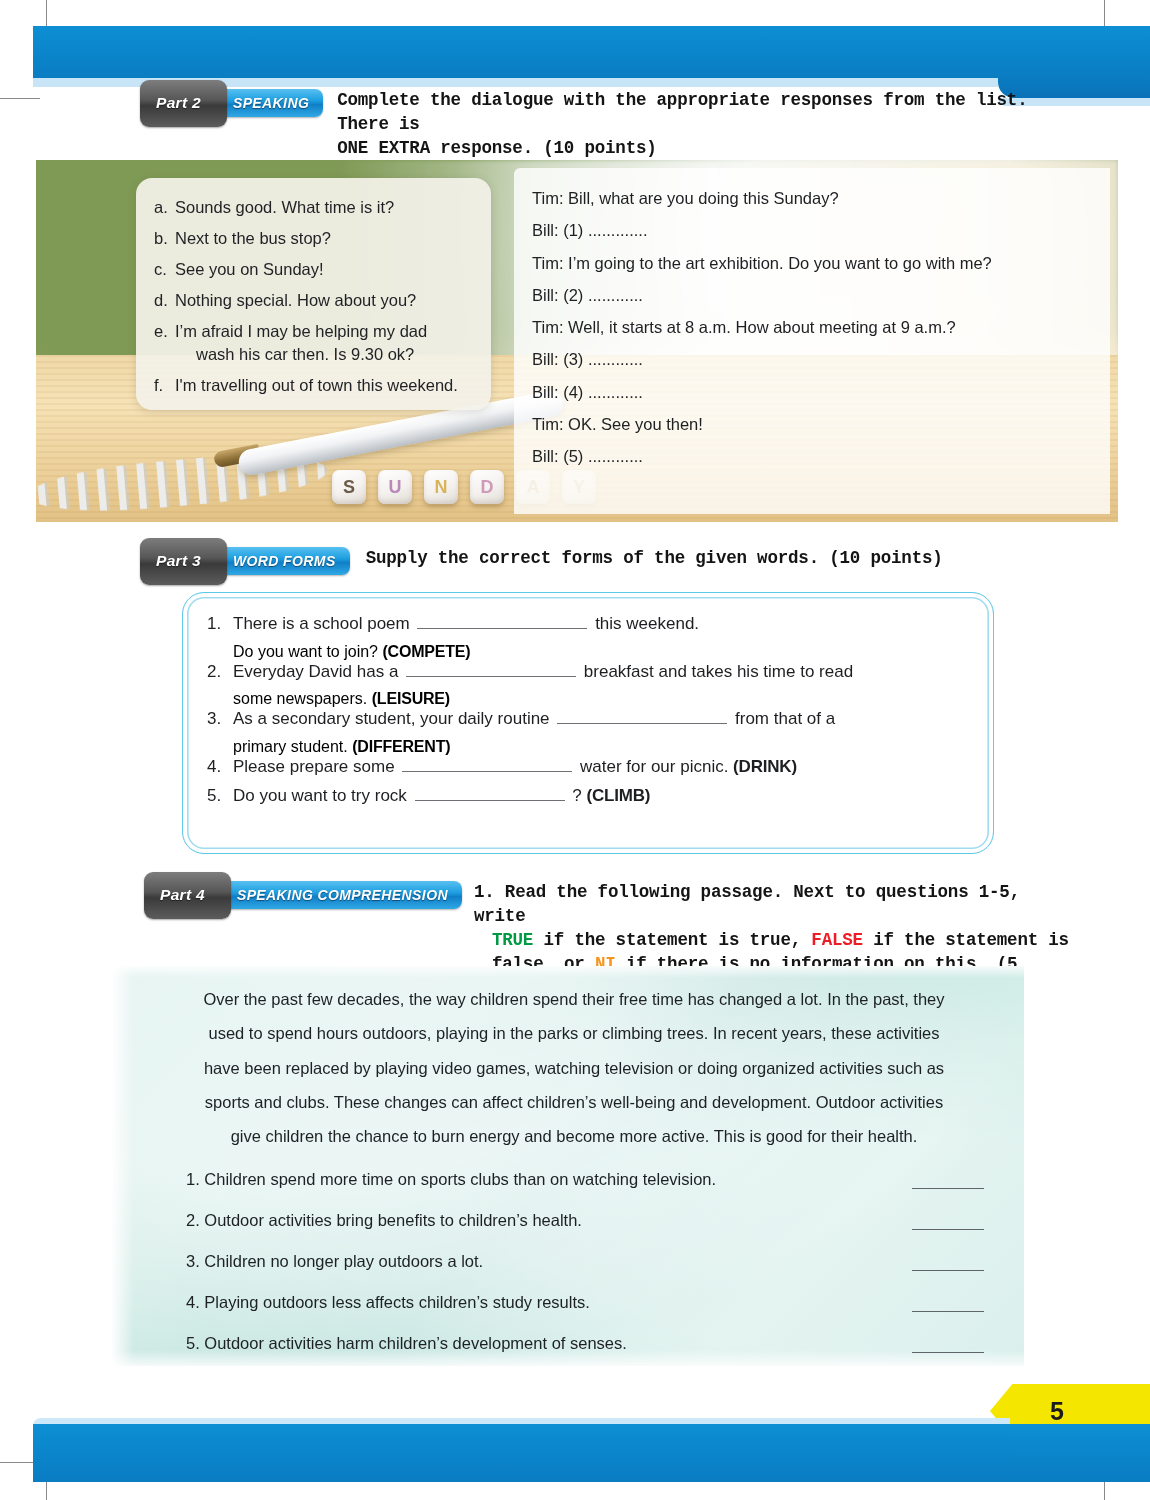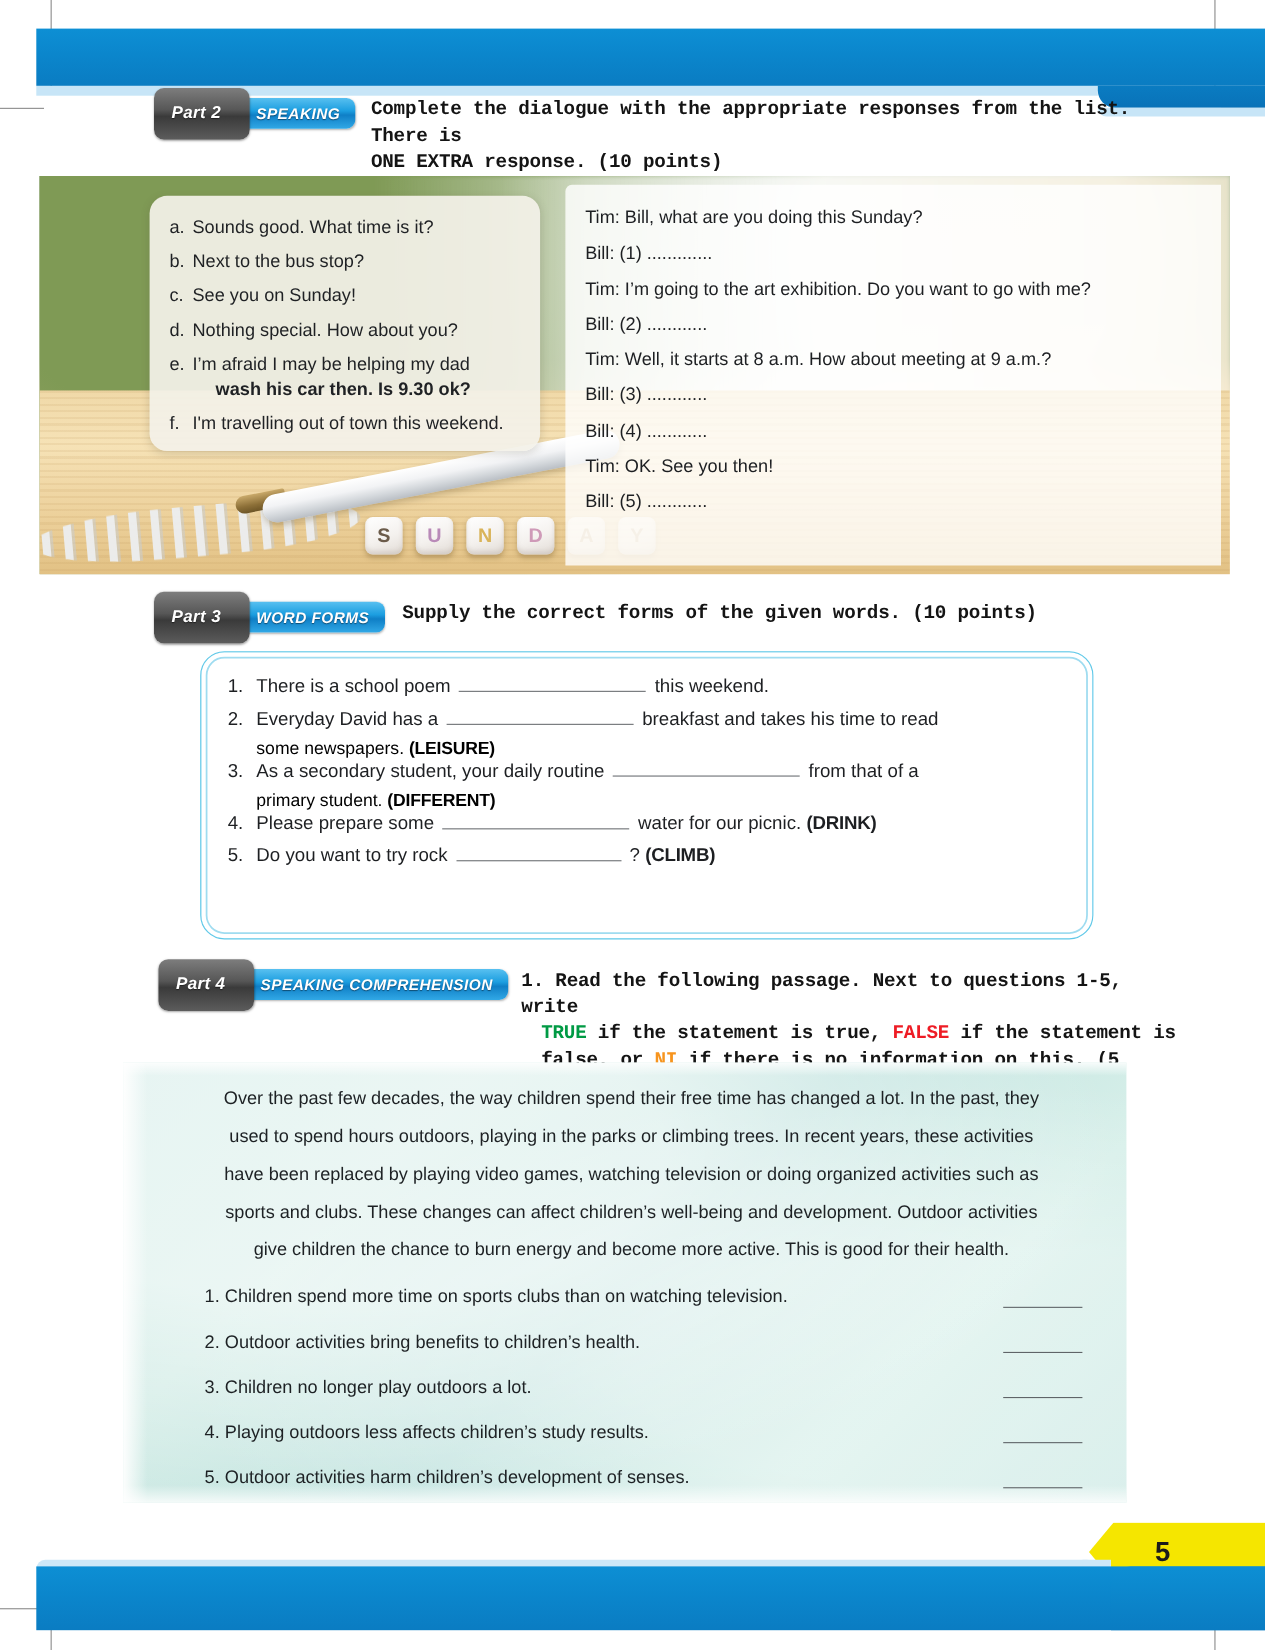--- a/index.html
+++ b/index.html
@@ -166,21 +166,21 @@
     padding:18px 16px 14px 18px;
     box-shadow:0 2px 8px rgba(80,70,50,.18);
   }
   .opt-card .row {
     display:flex; font-size:16.5px; color:#1f2124; line-height:1.34;
     margin-bottom:9px; font-family:"Liberation Sans", sans-serif;
   }
   .opt-card .row:last-child { margin-bottom:0; }
   .opt-card .lbl { flex:0 0 21px; }
   .opt-card .txt { flex:1; }
-  .opt-card .cont { padding-left:21px; display:block;font-weight:bold; }
+  .opt-card .cont { padding-left:21px; display:block; }
 
   .dlg-card {
     position:absolute; left:478px; top:8px; width:596px; height:346px;
     background:rgba(255,255,255,.80);
     border-top-left-radius:6px;
     padding:20px 16px 10px 18px;
   }
   .dlg-card .line {
     font-size:16.5px; color:#1d1f22; line-height:1.32;
     margin-bottom:10.5px; white-space:nowrap;
@@ -346,20 +346,21 @@
     <div class="instr" style="margin-left:16px;">Supply the correct forms of the given words. (10 points)</div>
   </div>
 </div>
 
 <div class="p3box" id="p3-holder">
     <div>
       <div class="q">
         <span class="n">1.</span>
         <span class="body">There is a school poem <span class="blank" style="width:170px"></span> this weekend.</span>
       </div>
+      <div class="cont">Do you want to join? <span class="w">(COMPETE)</span></div>
     </div>
     <div>
       <div class="q">
         <span class="n">2.</span>
         <span class="body">Everyday David has a <span class="blank" style="width:170px"></span> breakfast and takes his time to read</span>
       </div>
       <div class="cont">some newspapers. <span class="w">(LEISURE)</span></div>
     </div>
     <div>
       <div class="q">

